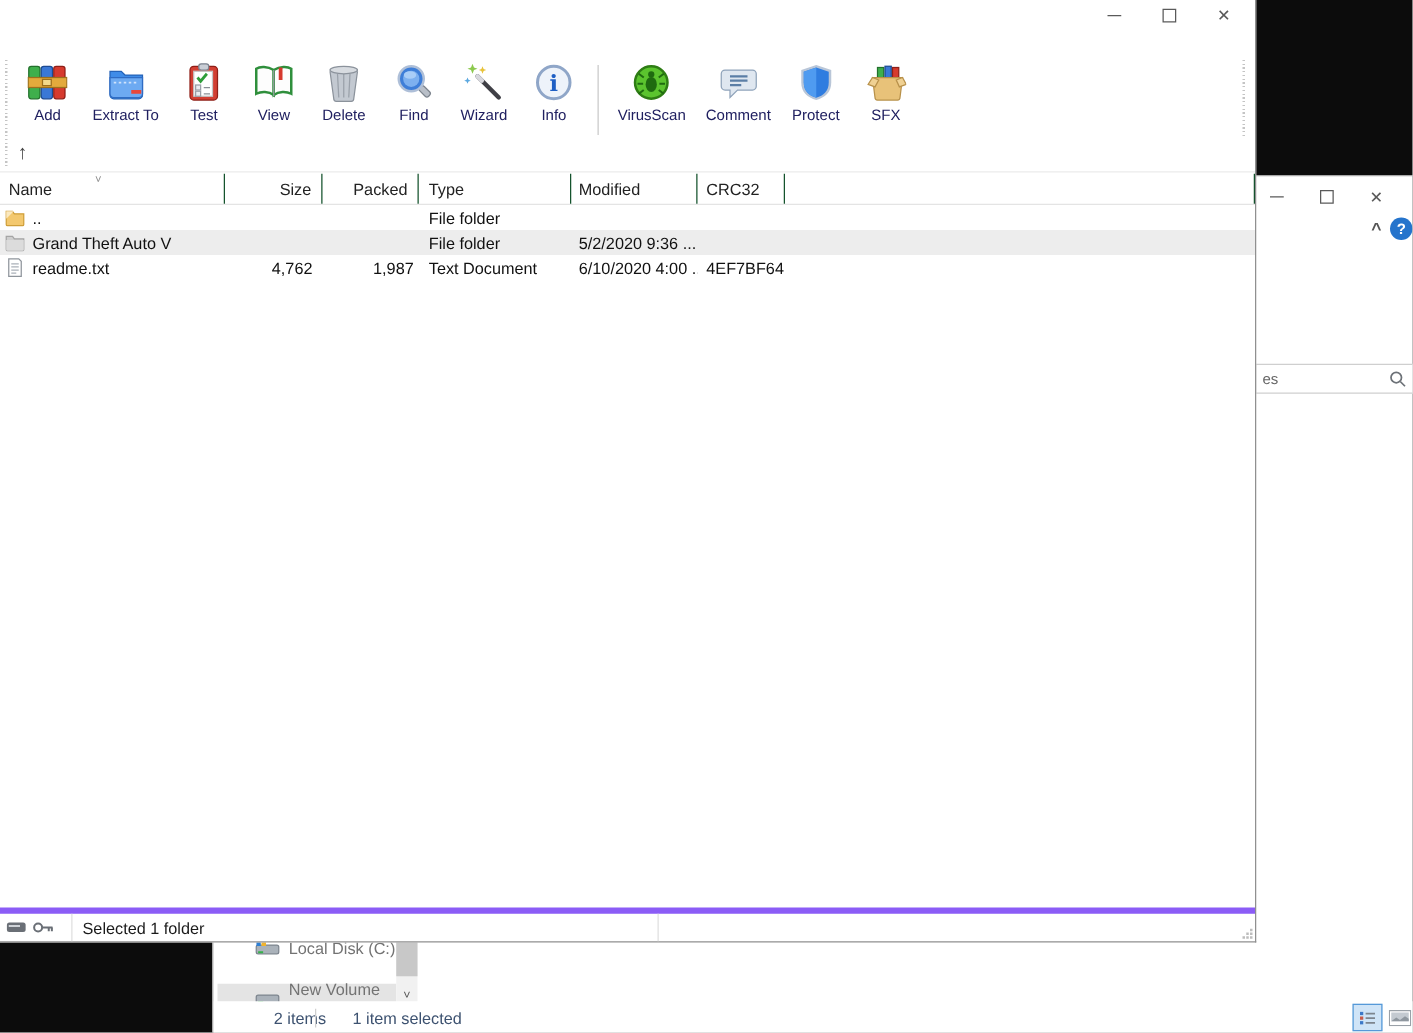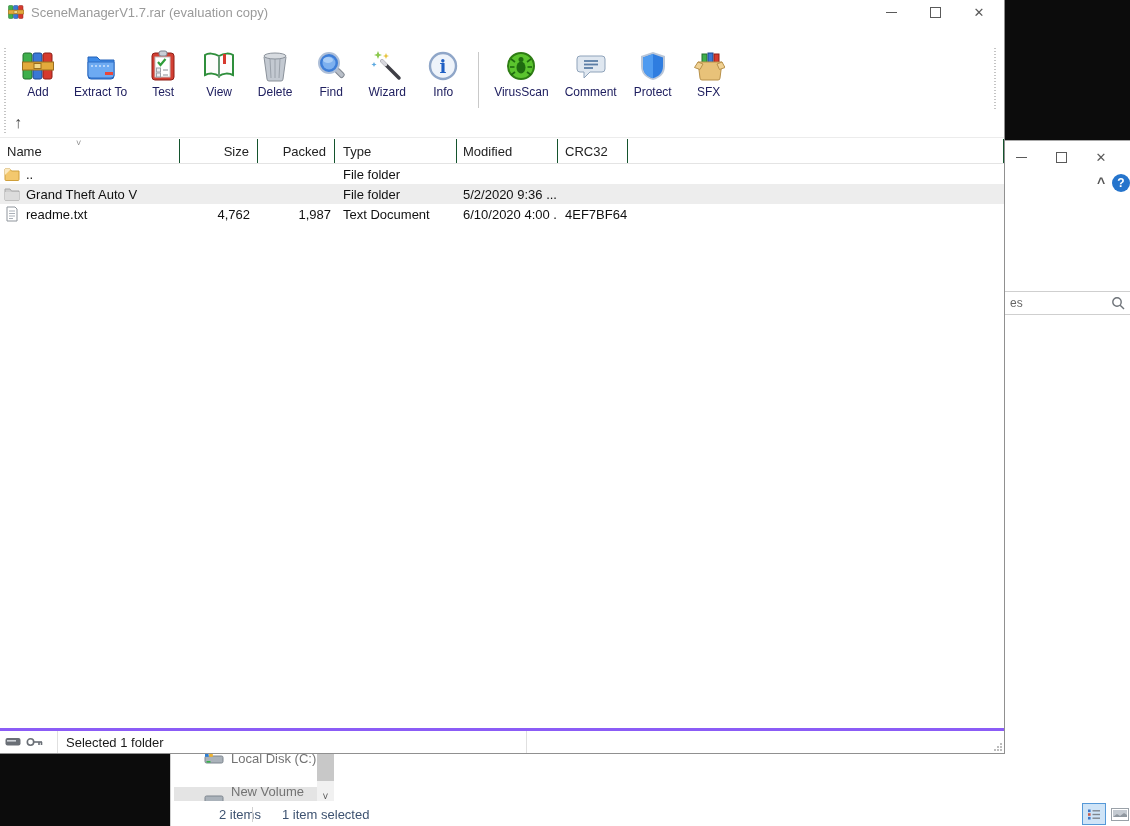--- a/index.html
+++ b/index.html
@@ -62,21 +62,21 @@
   .hc.name{padding-left:7px;}
   .sortchev{position:absolute;left:76px;top:-1px;font-size:9px;color:#8a8a8a;}
   .wr-rows{position:absolute;left:0;top:164px;right:0;}
   .frow{height:20px;font-size:13px;color:#111;}
   .frow.sel{background:#ededed;}
   .cell{overflow:hidden;white-space:nowrap;}
   .cell.r{text-align:right;padding-right:8px;}
   .cell.l{padding-left:8px;}
   .namecell{display:flex;align-items:center;padding-left:4px;}
   .namecell svg{margin-right:6px;flex:none;}
-  .wr-status{position:absolute;left:0;right:0;bottom:0;height:22px;border-top:3px solid #8b5cf6;display:flex;align-items:stretch;font-size:13px;color:#1a1a1a;}
+  .wr-status{position:absolute;left:0;right:0;bottom:0;height:22px;border-top:5px solid #8b5cf6;display:flex;align-items:stretch;font-size:13px;color:#1a1a1a;}
   .ws-icons{width:52px;display:flex;align-items:center;gap:5px;padding-left:5px;border-right:1px solid #e0e0e0;}
   .ws-left{width:460px;display:flex;align-items:center;padding-left:8px;border-right:1px solid #e0e0e0;}
   .ws-right{flex:1;display:flex;align-items:center;padding-left:8px;}
   .ws-grip{position:absolute;right:1px;bottom:1px;}
 </style>
 </head>
 <body>
 
 <div id="screen">
 
@@ -157,32 +157,20 @@
           <rect x="0.5" y="0.5" width="17" height="12" fill="#fff" stroke="#9aa1a8"></rect>
           <rect x="2" y="2" width="14" height="7" fill="#c4cad1"></rect>
           <path d="M2 9 l4 -3 3 2 4 -3 3 2 v2 H2 z" fill="#8f979f"></path>
         </svg>
       </span>
     </div>
   </div>
 
   <div class="winrar">
 
-    <div class="wr-title">
-      <span class="ticon">
-        <svg width="16" height="16" viewBox="0 0 32 32">
-            <rect x="1" y="3" width="9" height="26" rx="2" fill="#3faf4c" stroke="#23702c"></rect>
-            <rect x="11" y="3" width="9" height="26" rx="2" fill="#3a78d6" stroke="#1d4a92"></rect>
-            <rect x="21" y="3" width="9" height="26" rx="2" fill="#d63a2e" stroke="#8f1f17"></rect>
-            <rect x="0.5" y="12" width="31" height="8" fill="#e3aa3c" stroke="#9c6f1d"></rect>
-            <rect x="12" y="13.5" width="7" height="5" fill="#f3d98a" stroke="#9c6f1d"></rect>
-          </svg>
-      </span>
-      <span class="ttext">SceneManagerV1.7.rar (evaluation copy)</span>
-    </div>
     <div class="wr-caps">
       <span class="cap">
           <span class="minbar"></span>
         </span>
       <span class="cap">
           <span class="maxbox"></span>
         </span>
       <span class="cap">
           <span>✕</span>
         </span>

